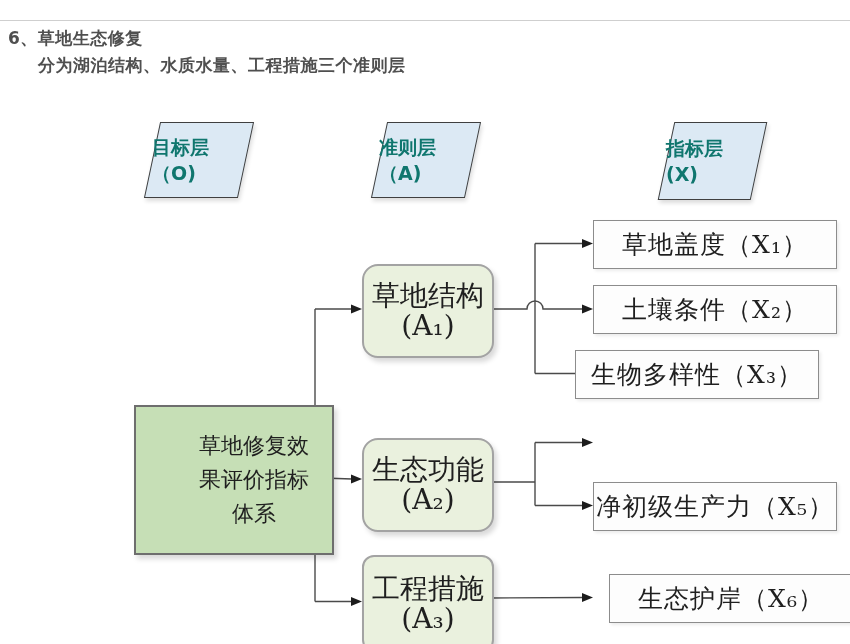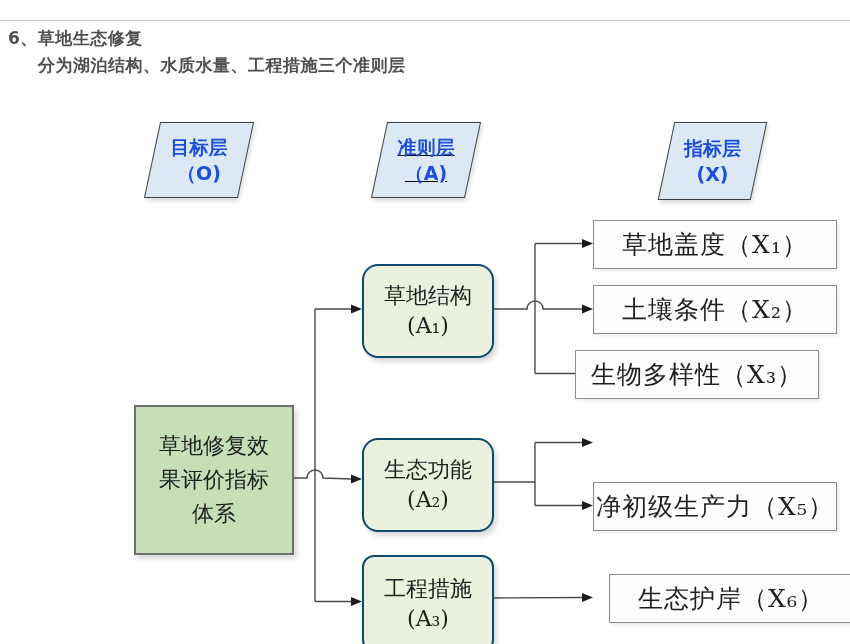--- a/index.html
+++ b/index.html
@@ -35,46 +35,46 @@
   .para{position:absolute;}
   .para .shape{
     position:absolute;inset:0;
     background:var(--layer-fill);
     border:1.5px solid #3f3f3f;
     transform:skewX(-12deg);
     box-shadow:2px 3px 4px rgba(0,0,0,0.14);
   }
   .para .ptext{
     position:relative;width:100%;height:100%;
-    display:flex;flex-direction:column;align-items:center;justify-content:center;
-    font-size:19px;font-weight:bold;color:#1d4ed8;line-height:26px;
+    display:flex;flex-direction:column;align-items:flex-start;justify-content:center;
+    font-size:19px;font-weight:bold;color:#0f766e;line-height:26px;
     font-family:"DejaVu Sans",sans-serif;
   }
 
   .goal-box{
     position:absolute;
     background:var(--goal-fill);
     border:2px solid #6e6e6e;
     box-shadow:3px 4px 5px rgba(0,0,0,0.15);
     display:flex;align-items:center;justify-content:center;
     font-family:"DejaVu Serif",serif;
     font-size:22px;color:#1f1f1f;line-height:34px;
     text-align:center;
   }
   .goal-box .wrap{display:inline-block;width:122px;}
 
   .crit-box{
     position:absolute;
     background:var(--criterion-fill);
-    border:2px solid #0c4a6e;
+    border:2px solid #a3a3a3;
     border-radius:16px;
     box-shadow:3px 4px 5px rgba(0,0,0,0.15);
     display:flex;flex-direction:column;align-items:center;justify-content:center;
     font-family:"DejaVu Serif",serif;
-    font-size:22px;color:#1f1f1f;line-height:30px;
+    font-size:28px;color:#1f1f1f;line-height:30px;
     text-align:center;
   }
   .ind-box{
     position:absolute;
     background:var(--indicator-fill);
     border:1.5px solid #8c8c8c;
     box-shadow:2px 2px 3px rgba(0,0,0,0.08);
     display:flex;align-items:center;justify-content:center;
     font-family:"DejaVu Serif",serif;
     font-size:25px;color:#1f1f1f;letter-spacing:1px;
@@ -118,36 +118,36 @@
     <polygon class="arrowhead" points="582,572 582,581 593,576.5"></polygon>
   </svg>
 
   <div class="para" style="left:152px;top:101px;width:94px;height:76px;">
     <div class="shape"></div>
     <div class="ptext">
       <span>目标层</span>
       <span>（O)</span>
     </div>
   </div>
-  <div class="para" style="left:379px;top:101px;width:94px;height:76px;text-decoration:underline;">
+  <div class="para" style="left:379px;top:101px;width:94px;height:76px;">
     <div class="shape"></div>
     <div class="ptext">
       <span>准则层</span>
       <span>（A)</span>
     </div>
   </div>
   <div class="para" style="left:666px;top:101px;width:93px;height:78px;">
     <div class="shape"></div>
     <div class="ptext">
       <span>指标层</span>
       <span>(X)</span>
     </div>
   </div>
 
-  <div class="goal-box" style="left:134px;top:384px;width:156px;height:146px;">
+  <div class="goal-box" style="left:134px;top:384px;width:156px;height:146px;padding-left:40px;">
     <span class="wrap">草地修复效果评价指标体系</span>
   </div>
 
   <div class="crit-box" style="left:362px;top:243px;width:128px;height:90px;">
     <span>草地结构</span>
     <span>(A₁)</span>
   </div>
   <div class="crit-box" style="left:362px;top:417px;width:128px;height:90px;">
     <span>生态功能</span>
     <span>(A₂)</span>

